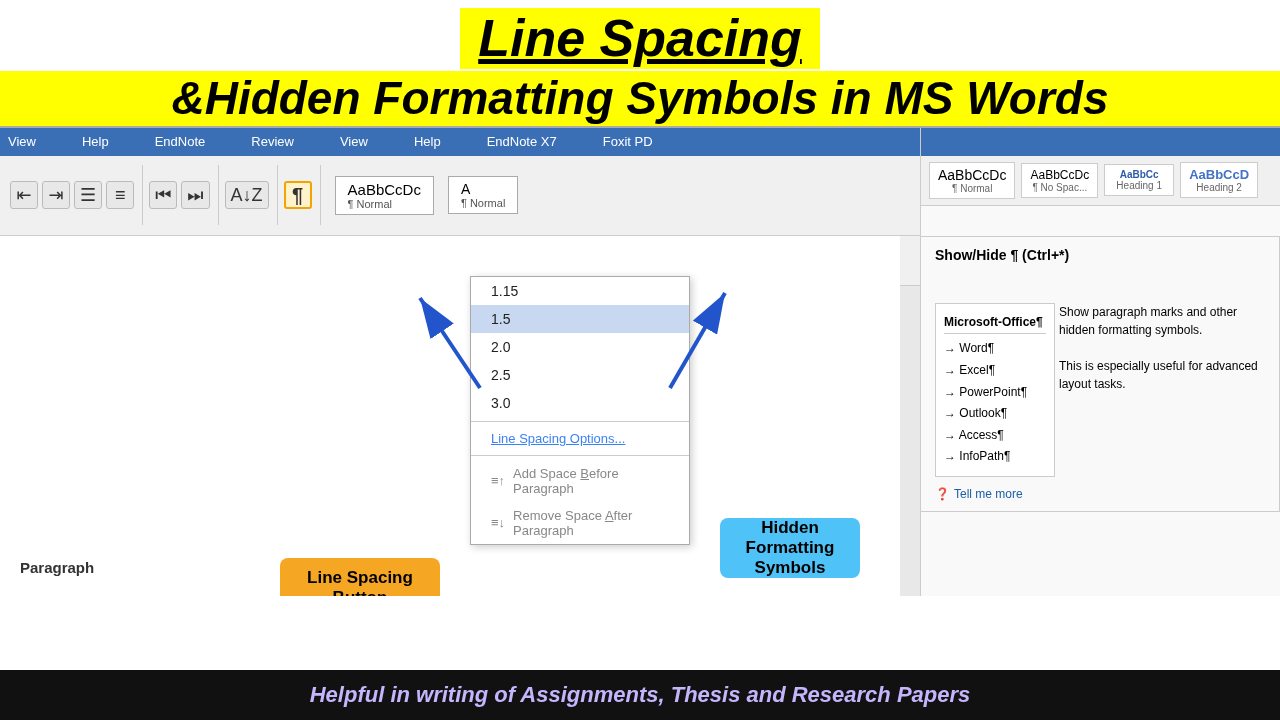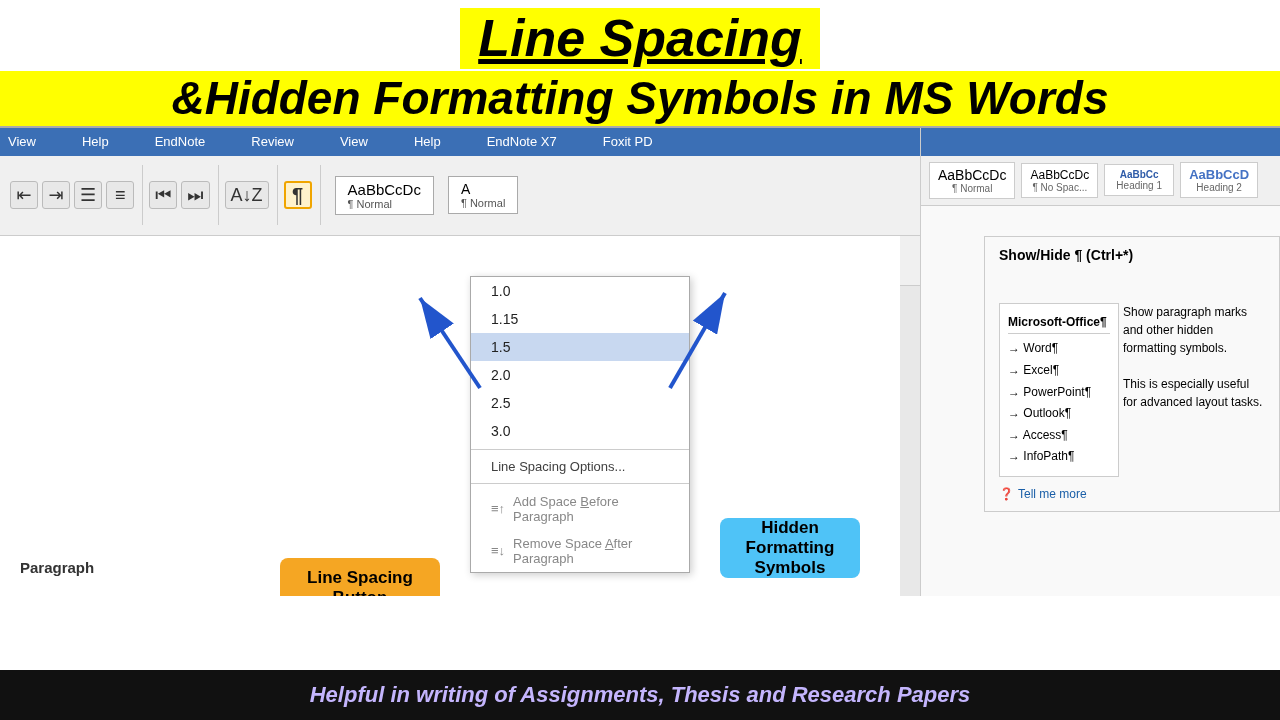--- a/index.html
+++ b/index.html
@@ -140,21 +140,21 @@
     }
     .style-name-normal { font-size: 14px; }
     .style-name-heading1 { font-size: 10px; font-weight: bold; color: #2e5ba8; }
     .style-name-heading2 { font-size: 13px; font-weight: bold; color: #4472c4; }
 
     
     .info-panel {
       position: absolute;
       right: 0;
       top: 108px;
-      width: 296px;
+      width: 360px;
       background: #f9f9f9;
       border: 1px solid #ccc;
       padding: 10px 14px;
       font-size: 13px;
     }
     .info-panel h3 {
       font-size: 14px;
       font-weight: bold;
       margin-bottom: 8px;
     }
@@ -226,22 +226,23 @@
       padding: 6px 20px;
       font-size: 14px;
       cursor: pointer;
       color: #222;
     }
     .ls-option.selected { background: #c8d8f0; }
     .ls-divider { border-top: 1px solid #ccc; margin: 4px 0; }
     .ls-option-link {
       padding: 5px 20px;
       font-size: 13px;
-      color: #404040;
+      color: #3b82f6;
       cursor: pointer;
+      text-decoration: underline;
     }
     .ls-option-para {
       padding: 6px 20px;
       font-size: 13px;
       color: #888;
       cursor: pointer;
       display: flex;
       align-items: center;
       gap: 8px;
     }
@@ -391,21 +392,20 @@
     <button class="ribbon-btn">⬛</button>
 
     <span style="position:absolute; bottom:4px; left:470px; font-size:11px; color:#555;">Pa</span>
   </div>
 
   <div class="doc-area">
     <span class="doc-label">Paragraph</span>
   </div>
 
   <div class="ls-dropdown">
-    <div class="ls-option">1.0</div>
     <div class="ls-option">1.15</div>
     <div class="ls-option selected">1.5</div>
     <div class="ls-option">2.0</div>
     <div class="ls-option">2.5</div>
     <div class="ls-option">3.0</div>
     <div class="ls-divider"></div>
     <div class="ls-option-link">Line Spacing Options...</div>
     <div class="ls-divider"></div>
     <div class="ls-option-para">
       <span>≡↑</span>

